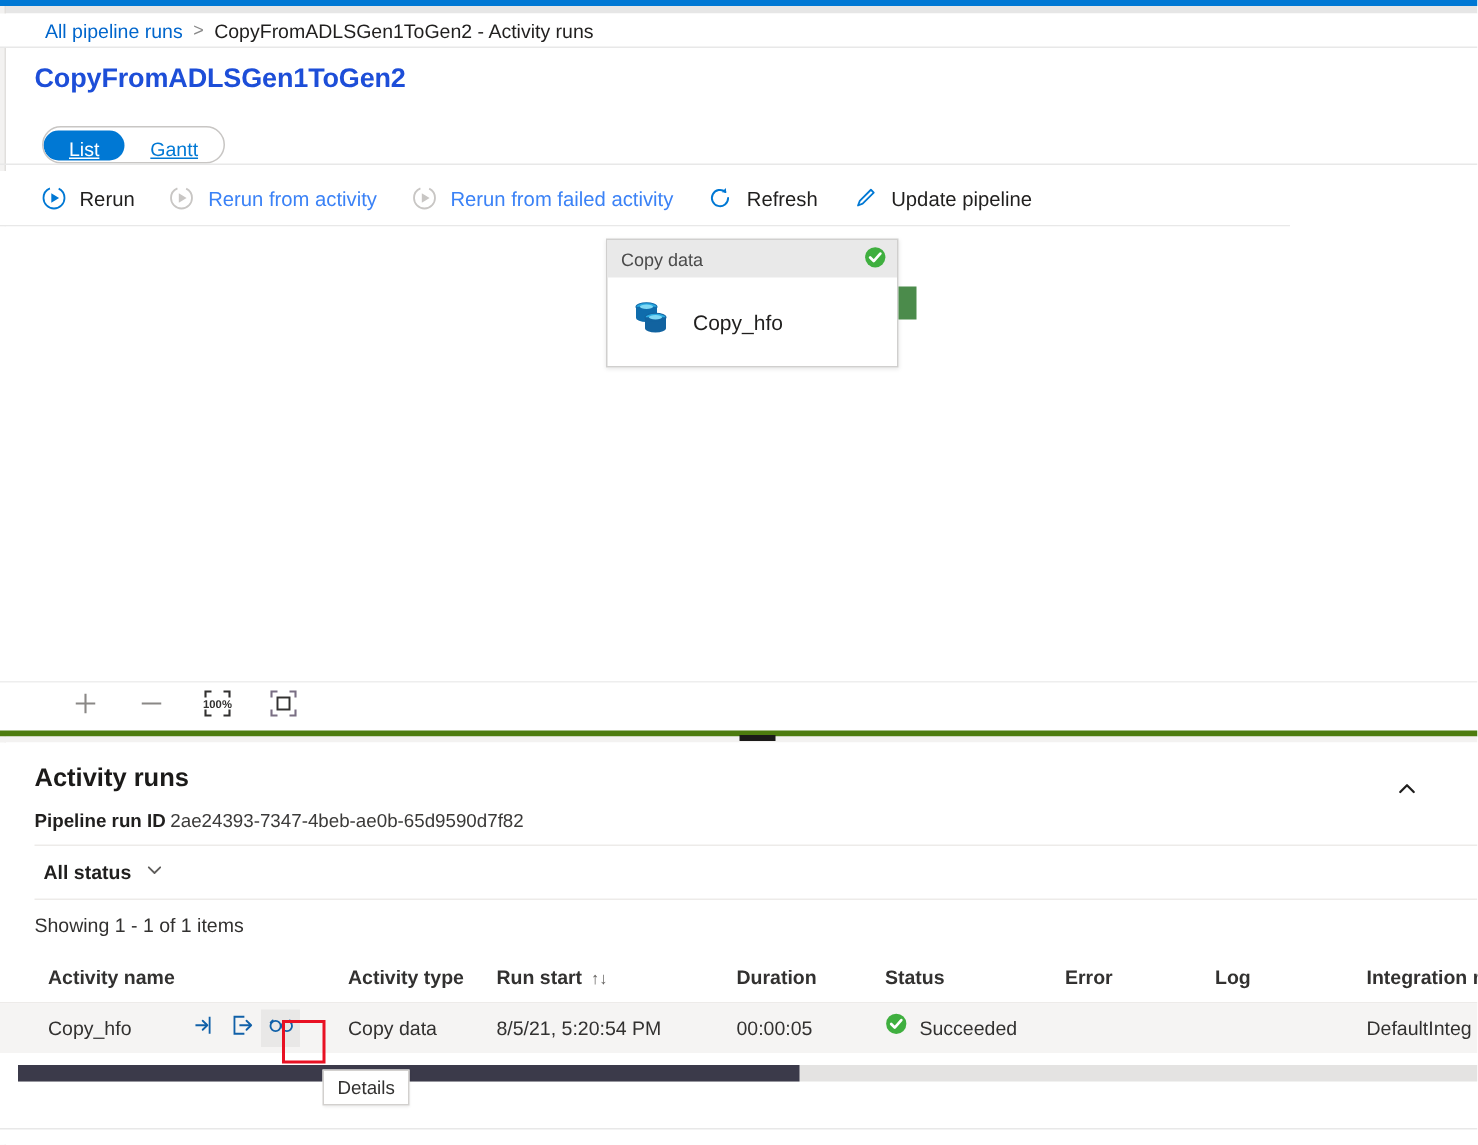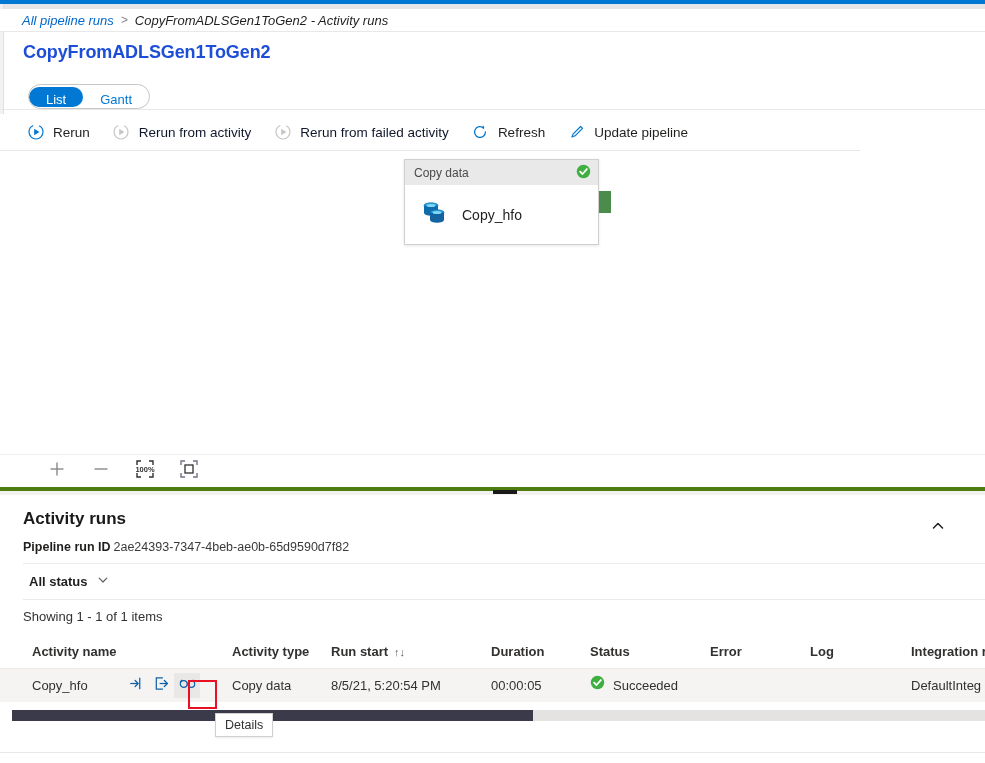--- a/index.html
+++ b/index.html
@@ -35,23 +35,22 @@
     border-right: 1px solid #e1dfdd;
   }
 
   
   .breadcrumb {
     position: absolute; left: 0; top: 9px;
     width: 985px; height: 23px;
     background: #ffffff;
     border-bottom: 1px solid #e8e8e8;
     display: flex; align-items: center;
-    padding-left: 22px;
+    padding-left: 30px;
     font-size: 13px;
-    font-style: italic;
   }
   .crumb-link {
     color: #0066cc;
     cursor: pointer;
   }
   .crumb-sep {
     color: #888888;
     margin: 0 7px;
     font-size: 12px;
   }
@@ -75,20 +74,21 @@
     background: #ffffff;
     overflow: hidden;
   }
   .pivot-item {
     height: 20px; line-height: 25px;
     padding: 0 17px;
     font-size: 13px;
     color: #0078d4;
     cursor: pointer;
     border-radius: 13px;
+    text-decoration: underline;
   }
   .pivot-item.selected {
     background: #0078d4;
     color: #ffffff;
   }
   .pivot-divider {
     position: absolute; left: 0; top: 109px;
     width: 985px; height: 1px;
     background: #e8e8e8;
   }
@@ -105,21 +105,21 @@
   .cmd {
     display: flex; align-items: center;
     height: 32px;
     margin-right: 22px;
     font-size: 13.5px;
     color: #201f1e;
     cursor: pointer;
     white-space: nowrap;
   }
   .cmd.disabled {
-    color: #0f172a;
+    color: #3b82f6;
     cursor: default;
     text-align: center;
   }
   .cmd .glyph {
     display: inline-flex;
     align-items: center; justify-content: center;
     width: 19px; height: 19px;
     margin-right: 8px;
   }
 

